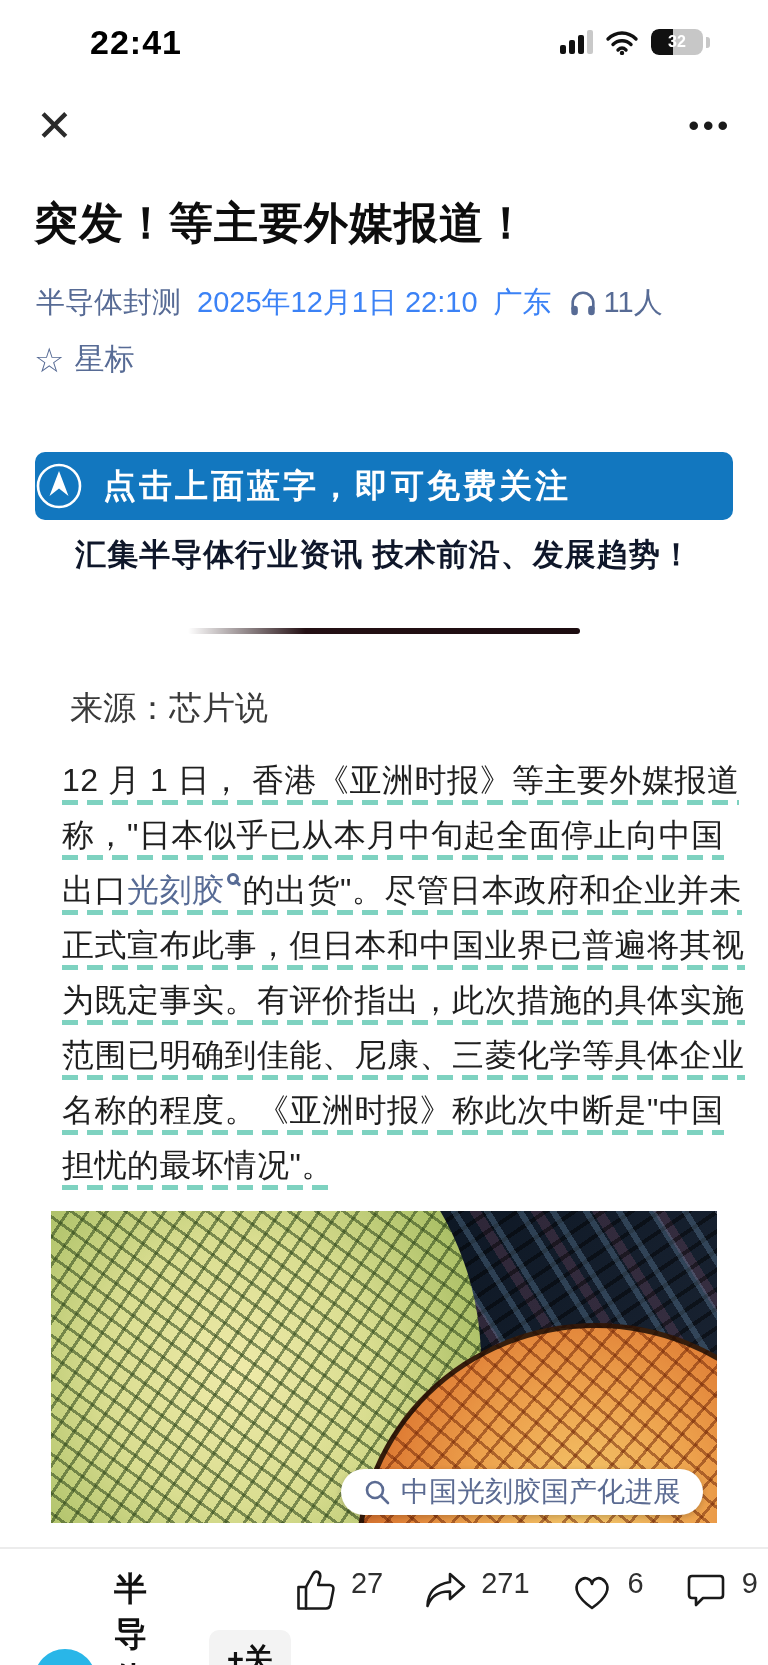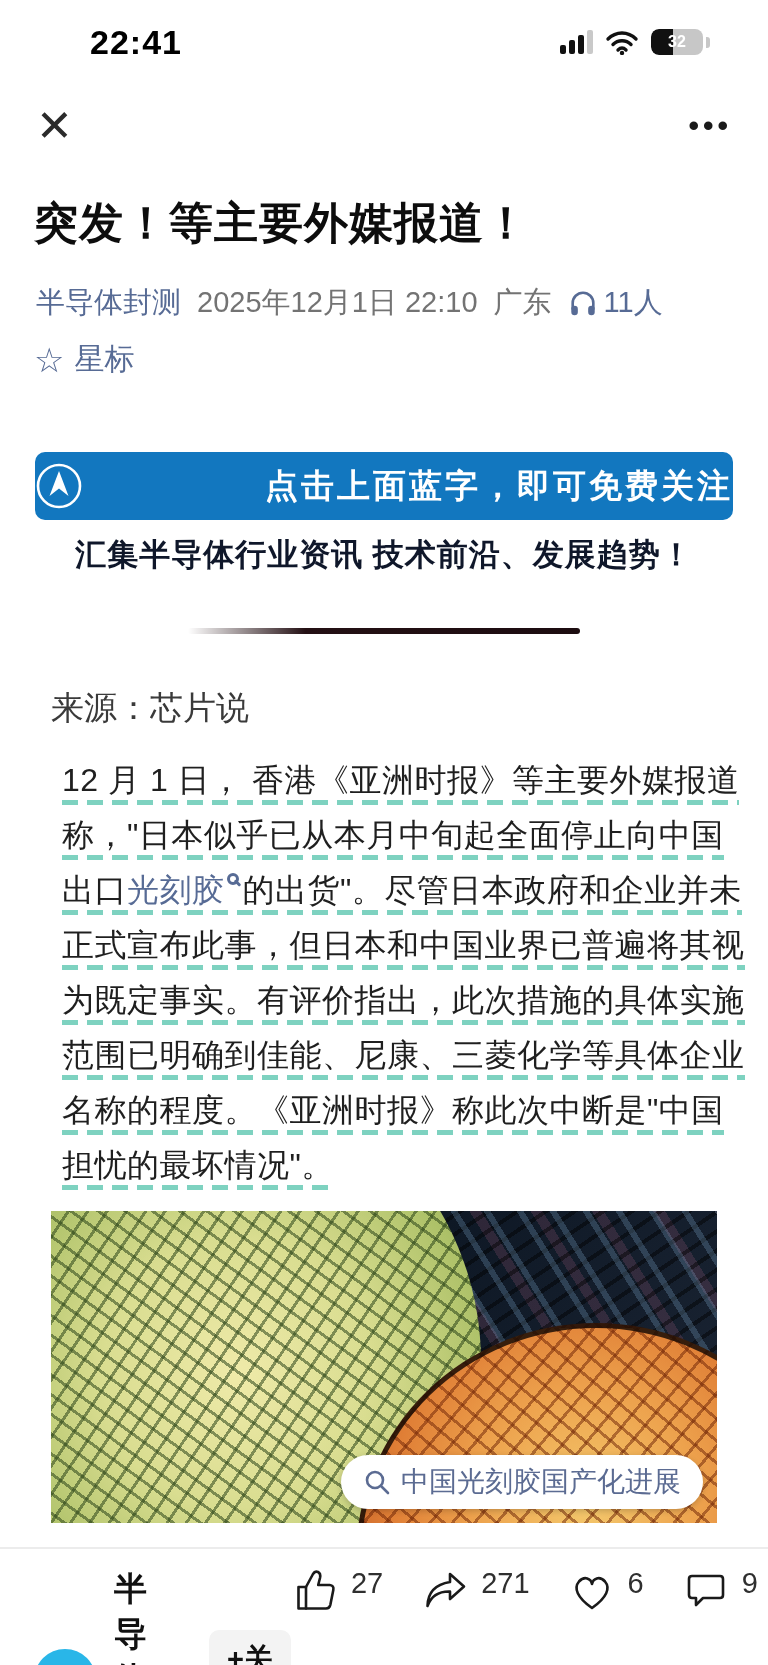--- a/index.html
+++ b/index.html
@@ -21,33 +21,33 @@
   .battery .pct { position:absolute; inset:0; display:flex; align-items:center; justify-content:center; font-size:16px; font-weight:700; color:#fff; }
   .bat-nub { width:4px; height:11px; background:#c7c7c7; border-radius:0 3px 3px 0; margin-left:-9px; }
   
   .navbar { display:flex; justify-content:space-between; align-items:center; margin-top:40px; padding:0 36px; height:48px; }
   .close-x { font-size:44px; font-weight:200; color:#2b2b2b; line-height:1; cursor:pointer; }
   .more-dots { font-size:30px; font-weight:900; color:#1a1a1a; letter-spacing:4px; cursor:pointer; }
   
   .title { margin:44px 34px 0; font-size:44px; font-weight:700; color:#0d0d0d; letter-spacing:1px; }
   .meta { display:flex; align-items:center; gap:16px; margin:30px 36px 0; font-size:29px; white-space:nowrap; }
   .author { color:#576b95; }
-  .dim { color:#737373; }
+  .dim { color:#3b82f6; }
   .listen { color:#576b95; display:flex; align-items:center; gap:6px; }
   .star-row { display:flex; align-items:center; gap:10px; margin:16px 34px 0; color:#576b95; font-size:30px; }
   .star-glyph { font-size:34px; line-height:1; }
   
   .banner { margin:72px 35px 0; height:68px; background:#1277bf; border-radius:10px;
-    display:flex; align-items:center; justify-content:space-between; gap:20px; cursor:pointer; }
+    display:flex; align-items:center; justify-content:flex-start; gap:20px; cursor:pointer; }
   .banner-text { color:#fff; font-size:33px; font-weight:700; letter-spacing:3px; }
   .tagline { margin-top:14px; text-align:center; color:#0f172a; font-size:31px; font-weight:700; letter-spacing:1px; }
   .divider { margin:52px auto 0; width:392px; height:6px; border-radius:3px;
     background:linear-gradient(to right, rgba(30,15,15,0), #241014 30%, #1c0c10); }
   
-  .source { margin:52px 51px 0; font-size:33px; color:#3a3a3a; }
+  .source { margin:52px 70px 0; font-size:33px; color:#3a3a3a; }
   .paragraph { margin:26px 51px 0; width:666px; }
   .body-line { font-size:32px; line-height:47px; height:55px; color:#1f1f1f; letter-spacing:0.5px; white-space:nowrap;margin-left:11px; }
   .u { padding-bottom:7px;
     background:repeating-linear-gradient(to right,#7ed2c0 0 16px, rgba(0,0,0,0) 16px 25px) left bottom / 100% 5px no-repeat; }
   .t-link { color:#576b95; text-decoration:none; cursor:pointer; }
   .sup-q { position:relative; display:inline-block; width:12px; height:12px; border:3px solid #576b95;
     border-radius:50%; margin:0 4px 0 2px; transform:translateY(-16px); }
   .sup-q::after { content:""; position:absolute; width:3px; height:8px; background:#576b95;
     bottom:-5px; right:-3px; transform:rotate(-45deg); border-radius:2px; }
   
@@ -65,21 +65,21 @@
       radial-gradient(circle at 60% 52%, #efeaa9 0%, #d9dd90 28%, #adc168 52%, #6f8c46 76%, #3a5526 95%);
   }
   .wafer-right { position:absolute; left:305px; top:112px; width:480px; height:470px; border-radius:50%;
     border:5px solid rgba(25,12,5,0.85);
     background:
       repeating-linear-gradient(40deg, rgba(110,35,5,0.5) 0 3px, rgba(0,0,0,0) 3px 17px),
       repeating-linear-gradient(-50deg, rgba(110,35,5,0.5) 0 3px, rgba(0,0,0,0) 3px 17px),
       radial-gradient(circle at 40% 75%, rgba(235,195,225,0.6) 0 10%, rgba(0,0,0,0) 28%),
       radial-gradient(circle at 48% 38%, #f4c96d 0%, #eda24d 30%, #e07f36 52%, #c05a24 72%, #8e3a16 92%);
   }
-  .search-pill { position:absolute; right:14px; bottom:14px; height:54px; background:#fff; border-radius:28px;
+  .search-pill { position:absolute; right:14px; bottom:8px; height:46px; background:#fff; border-radius:28px;
     display:flex; align-items:center; gap:10px; padding:0 22px; box-shadow:0 2px 6px rgba(0,0,0,0.2); cursor:pointer; }
   .search-pill span { color:#5b6b92; font-size:28px; white-space:nowrap; }
   
   .footer-sep { margin-top:24px; border-top:2px solid #ececec; }
   .footer { display:flex; justify-content:space-between; align-items:flex-start; padding:18px 36px 0 34px; }
   .acct { display:flex; align-items:center; }
   .avatar { width:62px; height:62px; border-radius:50%; background:#29b6e8; color:#fff;
     display:flex; flex-direction:column; align-items:center; justify-content:center; line-height:1.2; flex:none; cursor:pointer; }
   .avatar .l1 { font-size:14px; font-weight:700; }
   .avatar .l2 { font-size:10px; }

